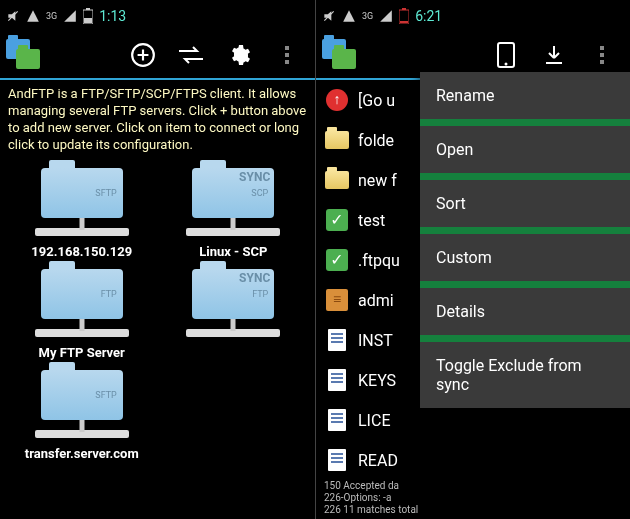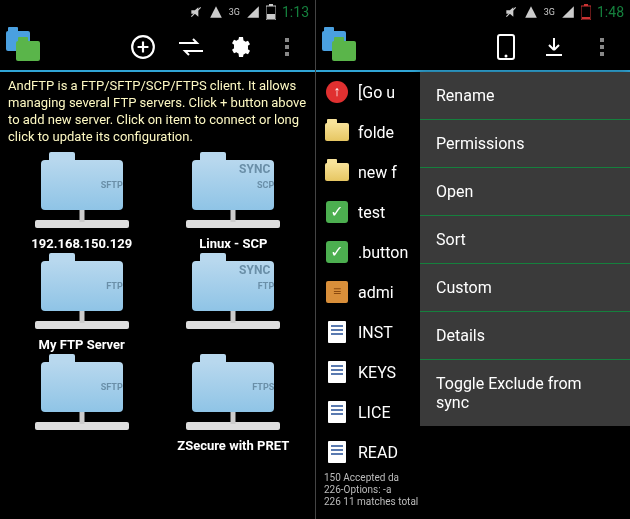--- a/index.html
+++ b/index.html
@@ -19,28 +19,27 @@
     overflow: hidden;
   }
   .screen + .screen { border-left: 1px solid #444; }
 
   
   .statusbar {
     height: 24px;
     background: #000;
     display: flex;
     align-items: center;
-    justify-content: flex-end;
     gap: 6px;
-    padding: 8px 6px;
+    padding: 16px 6px;
     color: #ccc;
     font-size: 12px;
   }
   .statusbar .sb-icon { display:inline-flex; align-items:center; }
-  .statusbar .clock { font-size: 14px; color:#15803d; }
+  .statusbar .clock { font-size: 14px; color:#5eead4; }
 
   
   .actionbar {
     height: 48px;
     background: #000;
     display: flex;
     align-items: center;
     padding: 0 4px;
     border-bottom: 2px solid #30a5d6;
   }
@@ -105,24 +104,24 @@
   .computer-folder::before {
     content:"";
     position:absolute;
     top:-8px; left:8px;
     width:26px; height:8px;
     background:#b8d8ee;
     border-radius:2px 2px 0 0;
   }
   .computer-folder .proto {
     position: absolute;
-    right: 0; top: 20px;
+    right: 6px; top: 20px;
     font-size: 9px;
     color: #6a8fa8;
-    font-weight: bold;
+    font-weight: normal;
   }
   .computer-folder .sync {
     position: absolute;
     right: 4px; top: 2px;
     font-size: 12px;
     color: #6a8fa8;
     font-weight: bold;
   }
   .stand {
     position: absolute;
@@ -196,21 +195,21 @@
     top: 72px;
     width: 210px;
     background: #3a3a3a;
     box-shadow: -2px 2px 8px rgba(0,0,0,0.6);
     z-index: 10;
   }
   .context-item {
     padding: 14px 16px;
     color: #fff;
     font-size: 16px;
-    border-bottom: 1px solid #15803d;
+    border-bottom: 7px solid #15803d;
   }
   .context-item:last-child { border-bottom: none; }
 
   svg { display:block; }
 </style>
 </head>
 <body>
 
 <div class="screen">
   <div class="statusbar">
@@ -316,30 +315,21 @@
     </div>
       </div>
       <div class="server">
     <div class="server-icon">
       <div class="computer-folder">
 
         <span class="proto">SFTP</span>
       </div>
       <div class="stand"></div>
     </div>
-      </div>
-      <div class="server">
-    <div class="server-icon">
-      <div class="computer-folder">
-
-        <span class="proto">FTPS</span>
-      </div>
-      <div class="stand"></div>
-    </div>
-    <div class="server-label">ZSecure with PRET</div>
+    <div class="server-label">transfer.server.com</div>
       </div>
     </div>
 </div>
 
 <div class="screen">
   <div class="statusbar">
     <span class="sb-icon">
       <svg width="14" height="14" viewBox="0 0 24 24">
           <path fill="#ccc" d="M16 4l-6 5H4v6h6l6 5V4z"></path>
           <line x1="4" y1="20" x2="20" y2="4" stroke="#ccc" stroke-width="2"></line>
@@ -356,21 +346,21 @@
           <path fill="#ccc" d="M2 22h20V2L2 22z"></path>
         </svg>
     </span>
     <span class="sb-icon">
       <svg width="10" height="16" viewBox="0 0 10 16">
           <rect x="0" y="2" width="10" height="14" fill="none" stroke="#c33" stroke-width="1"></rect>
           <rect x="3" y="0" width="4" height="2" fill="#c33"></rect>
           <rect x="1" y="13" width="8" height="2" fill="#c33"></rect>
         </svg>
     </span>
-    <span class="clock">1:48</span>
+    <span class="clock">6:21</span>
   </div>
 
   <div class="actionbar">
     <div class="app-icon">
       <div class="folder-blue"></div>
       <div class="folder-green"></div>
     </div>
     <div class="ab-spacer"></div>
     <div class="ab-btn">
       <svg width="18" height="26" viewBox="0 0 18 26">
@@ -414,21 +404,21 @@
       <div class="file-row">
         <div class="file-icon">
           <div class="icon-check"></div>
         </div>
         <span>test</span>
       </div>
       <div class="file-row">
         <div class="file-icon">
           <div class="icon-check"></div>
         </div>
-        <span>.button</span>
+        <span>.ftpqu</span>
       </div>
       <div class="file-row">
         <div class="file-icon">
           <div class="icon-archive"></div>
         </div>
         <span>admi</span>
       </div>
       <div class="file-row">
         <div class="file-icon">
           <div class="icon-doc"></div>
@@ -455,20 +445,19 @@
       </div>
     </div>
   <div class="status-text" id="statuslines">
       <div>150 Accepted da</div>
       <div>226-Options: -a</div>
       <div>226 11 matches total</div>
     </div>
 
   <div class="context-menu" id="ctxmenu">
       <div class="context-item">Rename</div>
-      <div class="context-item">Permissions</div>
       <div class="context-item">Open</div>
       <div class="context-item">Sort</div>
       <div class="context-item">Custom</div>
       <div class="context-item">Details</div>
       <div class="context-item">Toggle Exclude from sync</div>
     </div>
 </div>
 
 </body></html>

